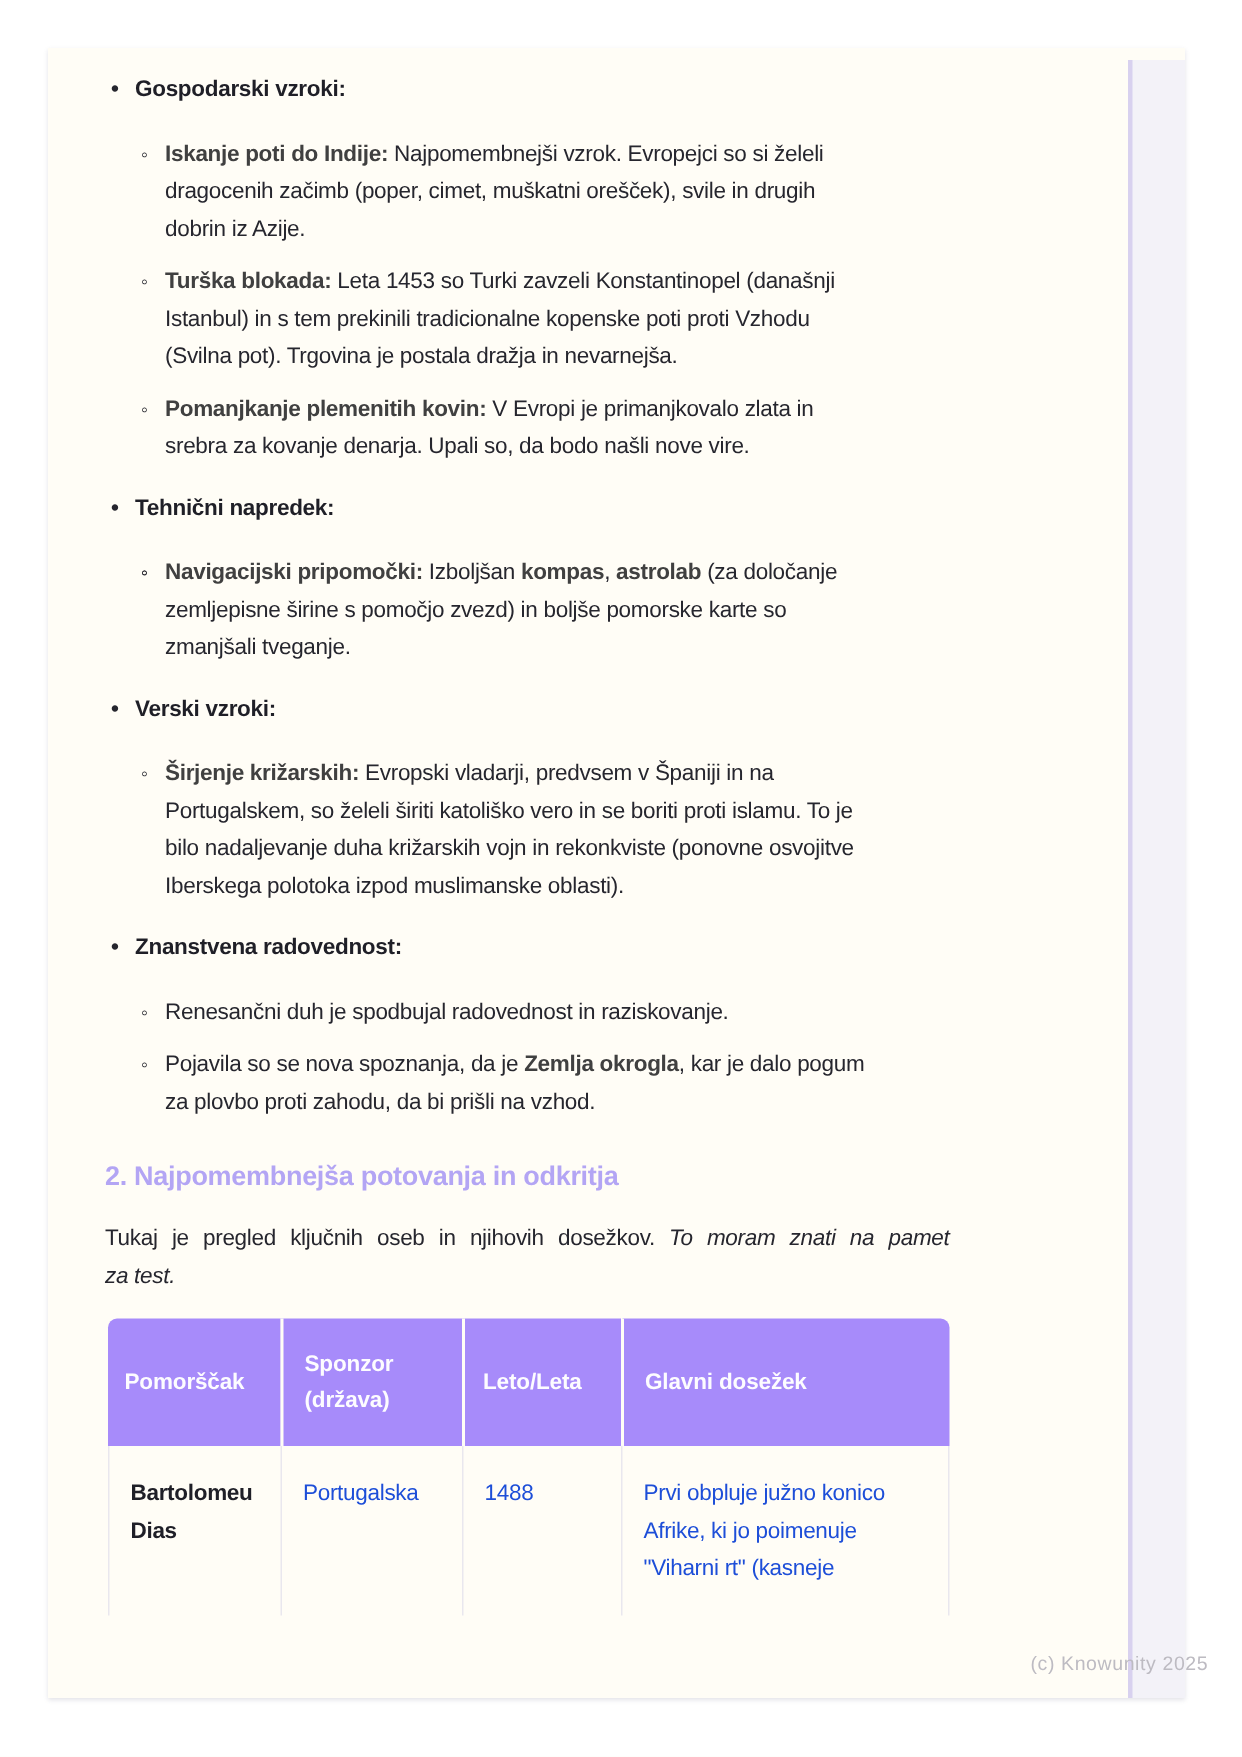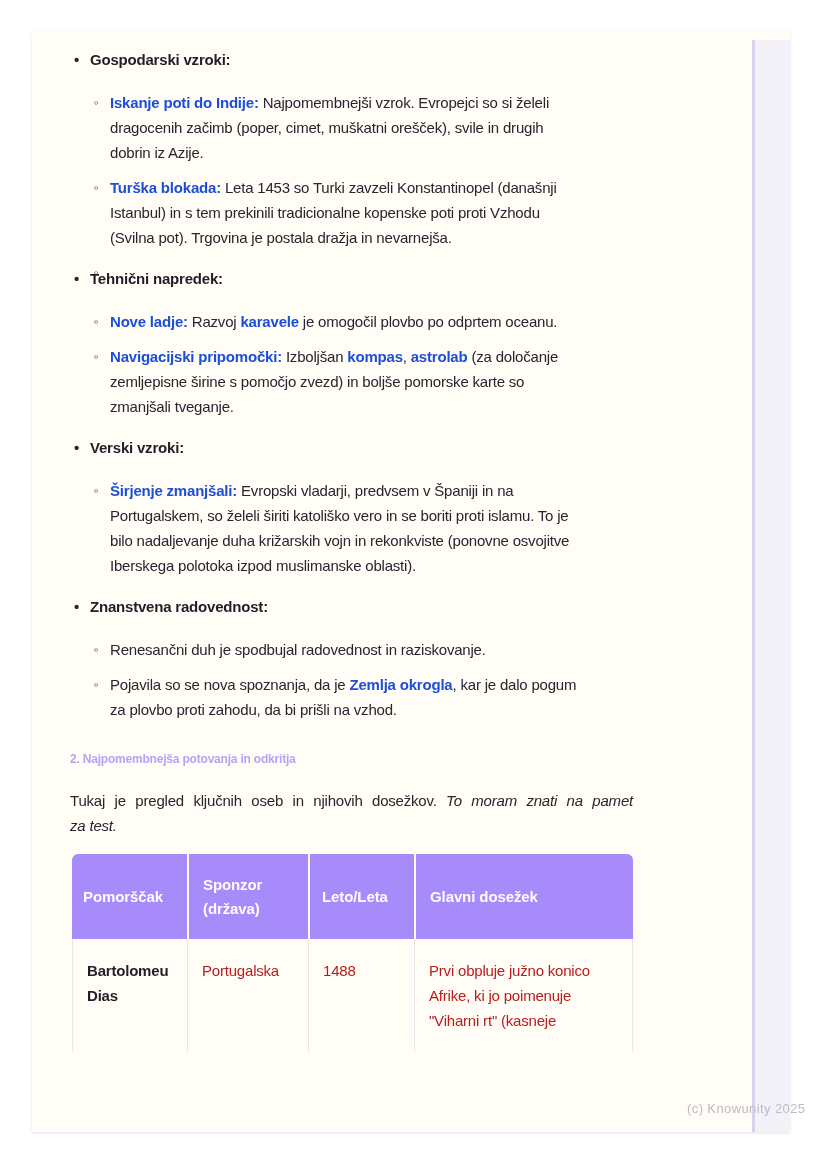--- a/index.html
+++ b/index.html
@@ -29,23 +29,23 @@
   ul.l1{list-style:none;margin:15px 0 0;padding:0;}
   ul.l1 > li{position:relative;padding-left:20px;}
   ul.l1 > li + li{margin-top:16px;}
   .m1{position:absolute;left:4px;top:0;font-weight:700;}
   .t1{font-weight:700;color:#1f1f27;}
   ul.l2{list-style:none;margin:18px 0 0;padding:0;}
   ul.l2 > li{position:relative;padding-left:20px;}
   ul.l2 > li + li{margin-top:10px;}
   .m2{position:absolute;left:4px;top:0;font-size:13px;}
   .li-text{white-space:pre-line;}
-  .li-text .b{font-weight:700;color:#1d4ed8;}
+  .li-text .b{font-weight:700;color:#404040;}
   h2.section-heading{
-    margin:24px 0 16px;font-size:12px;line-height:26px;font-weight:700;letter-spacing:-0.2px;
+    margin:24px 0 16px;font-size:18px;line-height:26px;font-weight:700;letter-spacing:-0.2px;
   }
   .lead{margin:12px 0 16px;}
   .lead .line1{display:block;text-align:justify;text-align-last:justify;}
   .lead .line2{display:block;}
   .lead em{font-style:italic;}
   table.explorers{
     border-collapse:separate;border-spacing:0;table-layout:fixed;
     width:561px;margin-left:2px;font-size:15px;line-height:25px;
   }
   table.explorers col.c-0{width:115px;}
@@ -55,21 +55,21 @@
   table.explorers th{
     height:85px;padding:0 14px;box-sizing:border-box;
     text-align:left;vertical-align:middle;
     color:#fdfcff;font-weight:600;letter-spacing:-0.1px;line-height:24px;
   }
   table.explorers th + th{border-left:2px solid #fffdf6;}
   table.explorers th:first-child{border-radius:6px 0 0 0;}
   table.explorers th:last-child{border-radius:0 6px 0 0;}
   table.explorers td{
     padding:19px 14px;box-sizing:border-box;vertical-align:top;
-    color:#b91c1c;border-left:1px solid #e9e7ee;white-space:pre-line;
+    color:#1d4ed8;border-left:1px solid #e9e7ee;white-space:pre-line;
   }
   table.explorers td:last-child{border-right:1px solid #e9e7ee;}
   table.explorers td.c0{font-weight:700;color:#1f1f27;}
   .watermark{
     position:absolute;left:687px;top:1101px;z-index:5;
     font-size:13px;letter-spacing:0.4px;color:#bdbbc2;
   }
 </style>
 </head>
 <body>
@@ -78,30 +78,31 @@
   <div class="content">
 
     <ul class="l1">
         <li><span class="m1">•</span><span class="t1">Gospodarski vzroki:</span><ul class="l2">
             <li><span class="m2">◦</span><span class="li-text"><span class="b">Iskanje poti do Indije:</span><span> Najpomembnejši vzrok. Evropejci so si želeli
 dragocenih začimb (poper, cimet, muškatni orešček), svile in drugih
 dobrin iz Azije.</span></span></li>
             <li><span class="m2">◦</span><span class="li-text"><span class="b">Turška blokada:</span><span> Leta 1453 so Turki zavzeli Konstantinopel (današnji
 Istanbul) in s tem prekinili tradicionalne kopenske poti proti Vzhodu
 (Svilna pot). Trgovina je postala dražja in nevarnejša.</span></span></li>
-            <li><span class="m2">◦</span></li>
+            <li><span class="m2">◦</span><span class="li-text"><span class="b">Pomanjkanje plemenitih kovin:</span><span> V Evropi je primanjkovalo zlata in
+srebra za kovanje denarja. Upali so, da bodo našli nove vire.</span></span></li>
           </ul></li>
         <li><span class="m1">•</span><span class="t1">Tehnični napredek:</span><ul class="l2">
-            <li><span class="m2">◦</span><span class="li-text"><span class="b">Nove ladje:</span><span> Razvoj </span><span class="b">karavele</span><span> je omogočil plovbo po odprtem oceanu.</span></span></li>
+            <li><span class="m2">◦</span></li>
             <li><span class="m2">◦</span><span class="li-text"><span class="b">Navigacijski pripomočki:</span><span> Izboljšan </span><span class="b">kompas</span><span>, </span><span class="b">astrolab</span><span> (za določanje
 zemljepisne širine s pomočjo zvezd) in boljše pomorske karte so
 zmanjšali tveganje.</span></span></li>
           </ul></li>
         <li><span class="m1">•</span><span class="t1">Verski vzroki:</span><ul class="l2">
-            <li><span class="m2">◦</span><span class="li-text"><span class="b">Širjenje zmanjšali:</span><span> Evropski vladarji, predvsem v Španiji in na
+            <li><span class="m2">◦</span><span class="li-text"><span class="b">Širjenje križarskih:</span><span> Evropski vladarji, predvsem v Španiji in na
 Portugalskem, so želeli širiti katoliško vero in se boriti proti islamu. To je
 bilo nadaljevanje duha križarskih vojn in rekonkviste (ponovne osvojitve
 Iberskega polotoka izpod muslimanske oblasti).</span></span></li>
           </ul></li>
         <li><span class="m1">•</span><span class="t1">Znanstvena radovednost:</span><ul class="l2">
             <li><span class="m2">◦</span><span class="li-text"><span>Renesančni duh je spodbujal radovednost in raziskovanje.</span></span></li>
             <li><span class="m2">◦</span><span class="li-text"><span>Pojavila so se nova spoznanja, da je </span><span class="b">Zemlja okrogla</span><span>, kar je dalo pogum
 za plovbo proti zahodu, da bi prišli na vzhod.</span></span></li>
           </ul></li>
       </ul>

